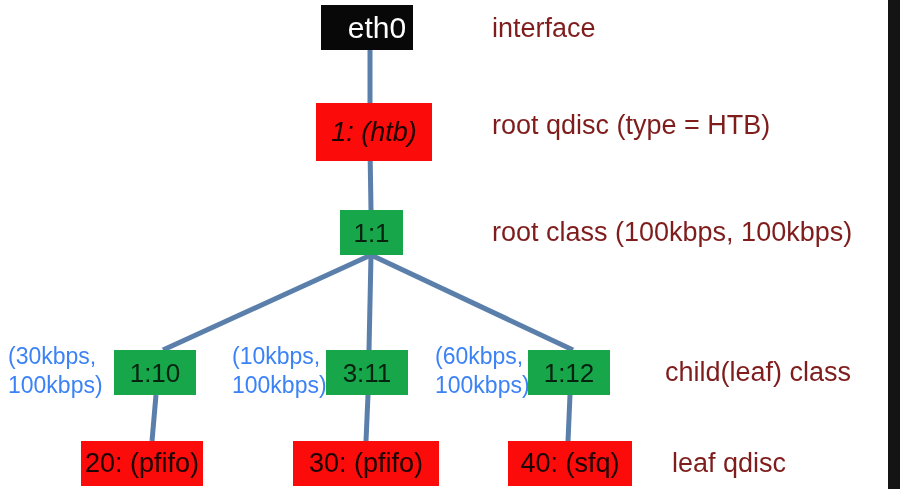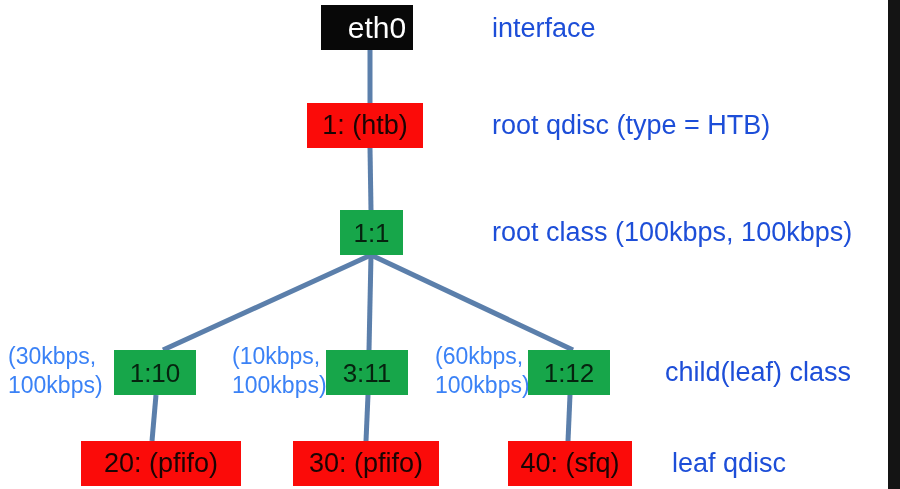--- a/index.html
+++ b/index.html
@@ -42,21 +42,21 @@
     color: #1a0504;
     font-size: 27px;
   }
   .node-class {
     background: #17a64a;
     color: #06230f;
     font-size: 26px;
   }
   .side-label {
     position: absolute;
-    color: #1d4ed8;
+    color: #7f1d1d;
     font-size: 27px;
     line-height: 1.05;
     white-space: nowrap;
     z-index: 2;
   }
   .rate-label {
     position: absolute;
     color: #3b82f6;
     font-size: 23px;
     line-height: 1.25;
@@ -84,26 +84,26 @@
       <line x1="371" y1="255" x2="163" y2="350" stroke="#5b7fab" stroke-width="5" stroke-linecap="butt"></line>
       <line x1="371" y1="255" x2="369" y2="350" stroke="#5b7fab" stroke-width="5" stroke-linecap="butt"></line>
       <line x1="371" y1="255" x2="573" y2="350" stroke="#5b7fab" stroke-width="5" stroke-linecap="butt"></line>
       <line x1="156" y1="395" x2="152" y2="441" stroke="#5b7fab" stroke-width="5" stroke-linecap="butt"></line>
       <line x1="368" y1="395" x2="366" y2="441" stroke="#5b7fab" stroke-width="5" stroke-linecap="butt"></line>
       <line x1="570" y1="395" x2="568" y2="441" stroke="#5b7fab" stroke-width="5" stroke-linecap="butt"></line>
     </svg>
 
   <div id="node-layer">
       <div class="node node-interface" style="left: 321px; top: 5px; width: 92px; height: 45px;">eth0</div>
-      <div class="node node-qdisc" style="left: 307px; top: 103px; width: 116px; height: 45px;">1: (htb)</div>
+      <div class="node node-qdisc" style="left: 316px; top: 103px; width: 116px; height: 58px; font-style: italic;">1: (htb)</div>
       <div class="node node-class" style="left: 340px; top: 210px; width: 63px; height: 45px;">1:1</div>
       <div class="node node-class" style="left: 114px; top: 350px; width: 82px; height: 45px;">1:10</div>
       <div class="node node-class" style="left: 326px; top: 350px; width: 82px; height: 45px;">3:11</div>
       <div class="node node-class" style="left: 528px; top: 350px; width: 82px; height: 45px;">1:12</div>
-      <div class="node node-qdisc" style="left: 81px; top: 441px; width: 160px; height: 45px;">20: (pfifo)</div>
+      <div class="node node-qdisc" style="left: 81px; top: 441px; width: 122px; height: 45px;">20: (pfifo)</div>
       <div class="node node-qdisc" style="left: 293px; top: 441px; width: 146px; height: 45px;">30: (pfifo)</div>
       <div class="node node-qdisc" style="left: 508px; top: 441px; width: 124px; height: 45px;">40: (sfq)</div>
     </div>
   <div id="label-layer">
       <div class="side-label" style="left: 492px; top: 14px;">interface</div>
       <div class="side-label" style="left: 492px; top: 111px;">root qdisc (type = HTB)</div>
       <div class="side-label" style="left: 492px; top: 218px;">root class (100kbps, 100kbps)</div>
       <div class="side-label" style="left: 665px; top: 358px;">child(leaf) class</div>
       <div class="side-label" style="left: 672px; top: 449px;">leaf qdisc</div>
       <div class="rate-label" style="left: 8px; top: 342px;">

